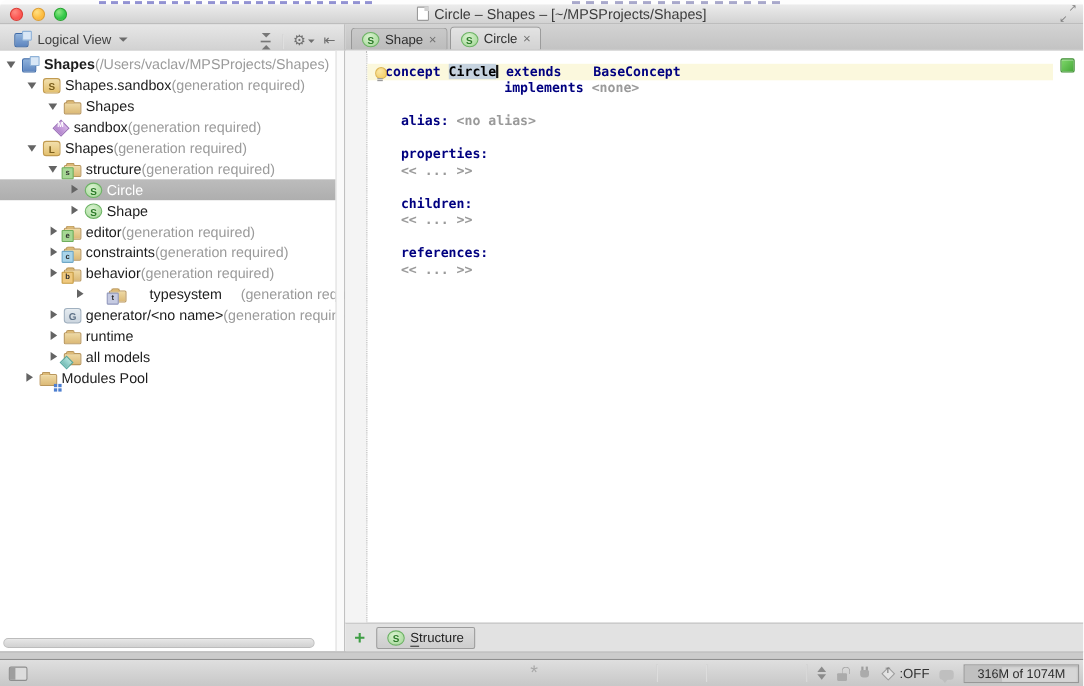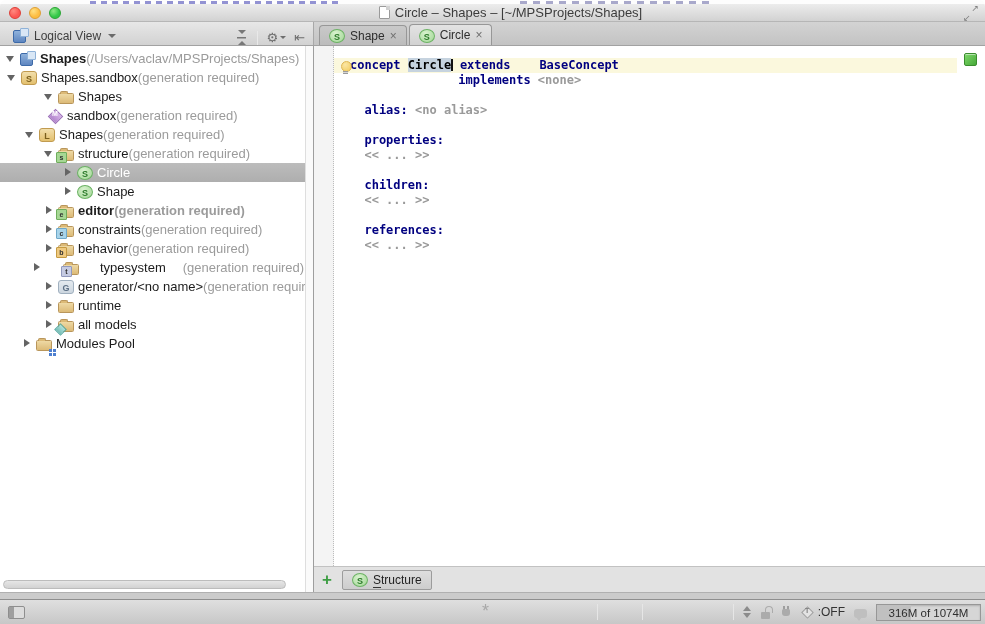--- a/index.html
+++ b/index.html
@@ -262,21 +262,21 @@
 
   <div class="main">
     <div class="tree-panel">
       <div class="tree-rows">
           <div class="trow" style="padding-left: 6px;">
             <span class="arr down"></span>
             <span class="ticon i-project"></span>
             <span class="tname bold">Shapes</span>
             <span class="tsuffix"> (/Users/vaclav/MPSProjects/Shapes)</span>
           </div>
-          <div class="trow" style="padding-left: 7px; text-align: center;">
+          <div class="trow" style="padding-left: 25px; text-align: center;">
             <span class="arr down"></span>
             <span class="ticon i-model-sandbox"></span>
             <span class="tname">Shapes.sandbox</span>
             <span class="tsuffix"> (generation required)</span>
           </div>
           <div class="trow" style="padding-left: 44px;">
             <span class="arr down"></span>
             <span class="ticon i-folder"></span>
             <span class="tname">Shapes</span>
           </div>
@@ -301,39 +301,39 @@
           <div class="trow selected" style="padding-left: 63px;">
             <span class="arr right"></span>
             <span class="ticon i-concept"></span>
             <span class="tname">Circle</span>
           </div>
           <div class="trow" style="padding-left: 63px;">
             <span class="arr right"></span>
             <span class="ticon i-concept"></span>
             <span class="tname">Shape</span>
           </div>
-          <div class="trow" style="padding-left: 44px; font-weight: bold;">
+          <div class="trow" style="padding-left: 44px;">
             <span class="arr right"></span>
             <span class="ticon i-folder-editor"></span>
             <span class="tname">editor</span>
             <span class="tsuffix"> (generation required)</span>
           </div>
           <div class="trow" style="padding-left: 44px;">
             <span class="arr right"></span>
             <span class="ticon i-folder-constraints"></span>
             <span class="tname">constraints</span>
             <span class="tsuffix"> (generation required)</span>
           </div>
           <div class="trow" style="padding-left: 44px;">
             <span class="arr right"></span>
             <span class="ticon i-folder-behavior"></span>
             <span class="tname">behavior</span>
             <span class="tsuffix"> (generation required)</span>
           </div>
-          <div class="trow" style="padding-left: 32px; gap: 17px;">
+          <div class="trow" style="padding-left: 68px; gap: 17px;">
             <span class="arr right"></span>
             <span class="ticon i-folder-typesystem"></span>
             <span class="tname">typesystem</span>
             <span class="tsuffix"> (generation required)</span>
           </div>
           <div class="trow" style="padding-left: 44px;">
             <span class="arr right"></span>
             <span class="ticon i-generator"></span>
             <span class="tname">generator/&lt;no name&gt;</span>
             <span class="tsuffix"> (generation required)</span>

